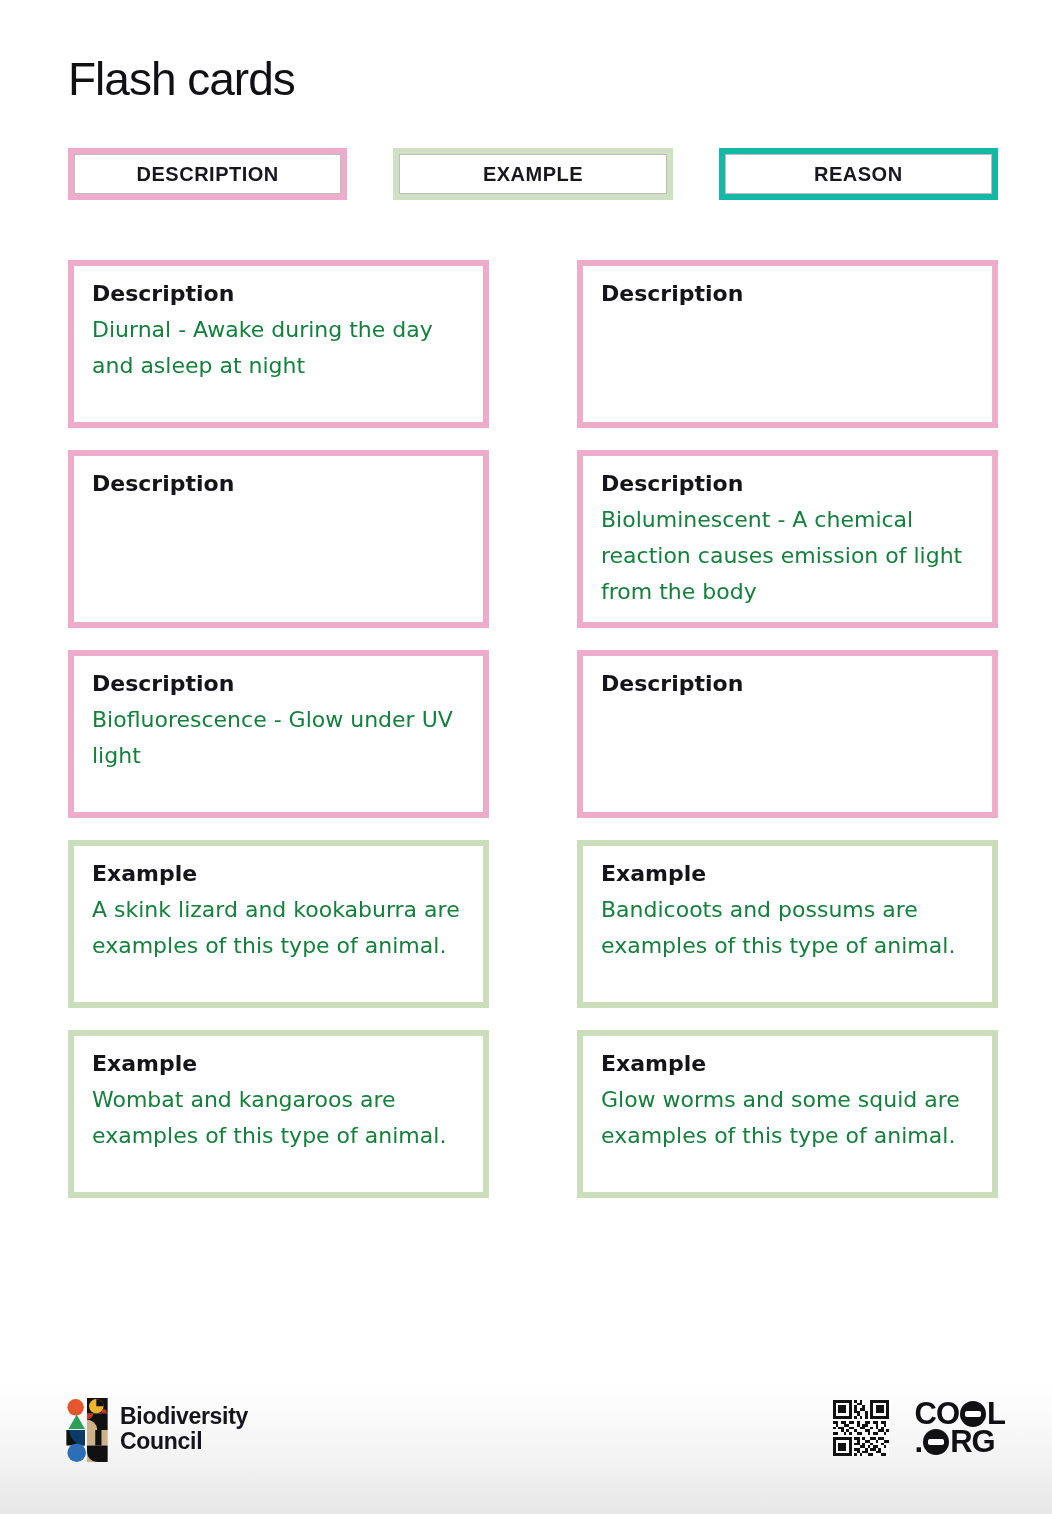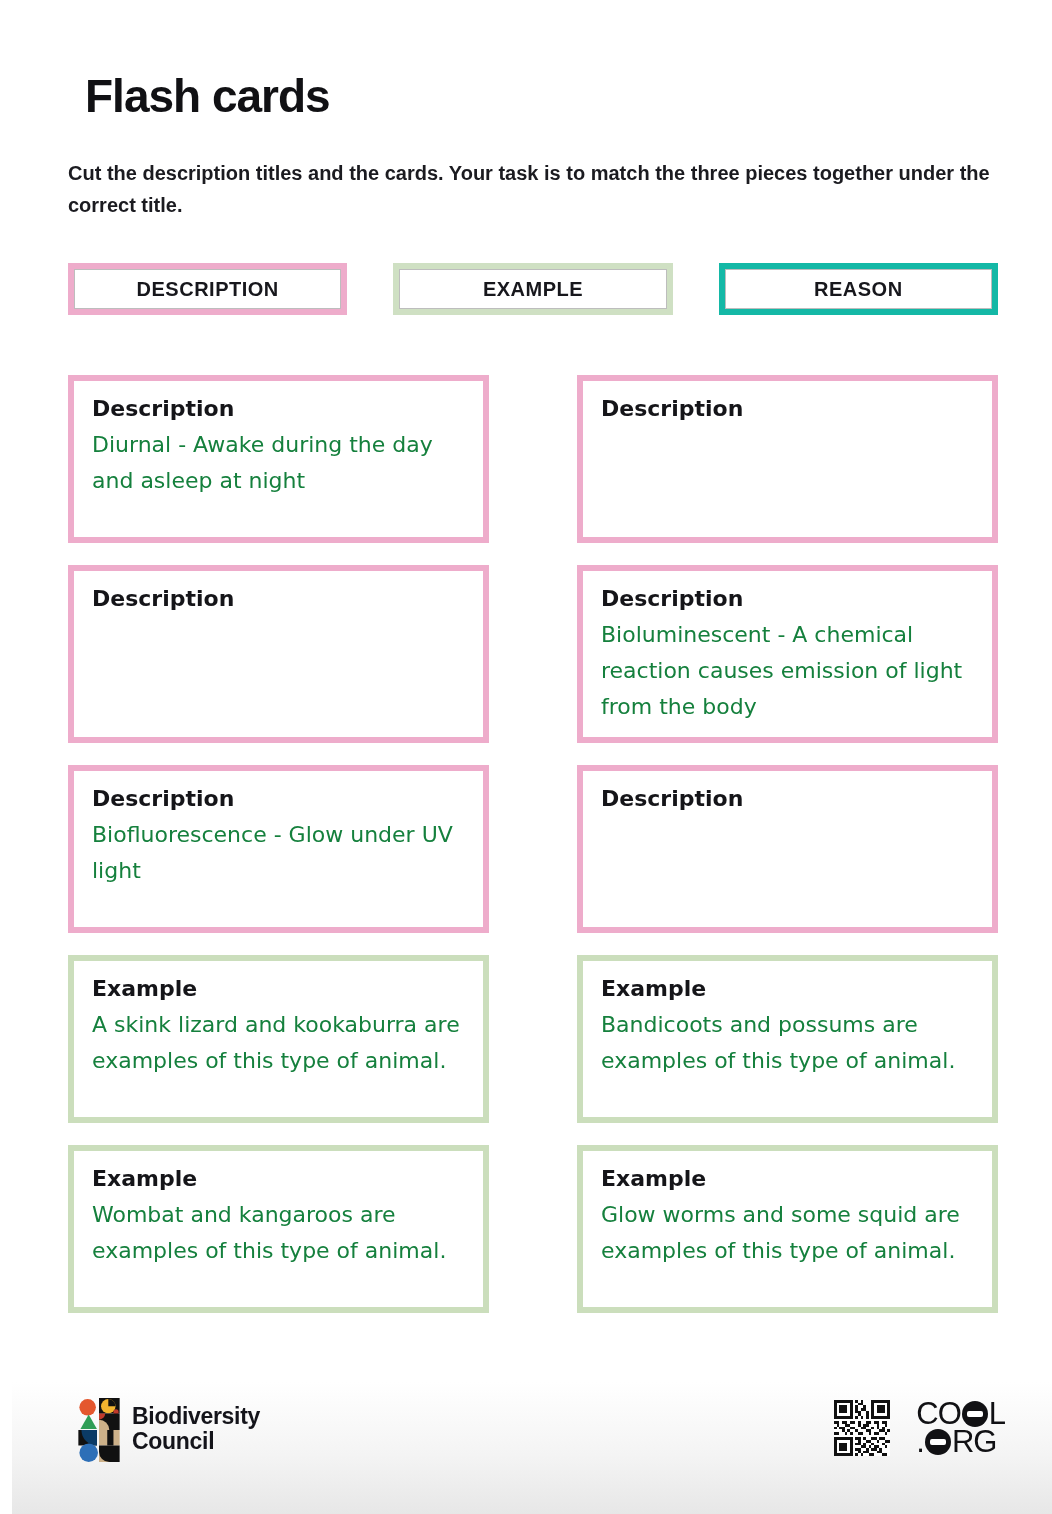--- a/index.html
+++ b/index.html
@@ -10,23 +10,23 @@
     color:#1c1c21;
     position:relative;
     overflow:hidden;
   }
   .page{
     padding:52px 54px 0 68px;
     box-sizing:border-box;
   }
   .page-title{
     font-size:46px;
-    font-weight:bold;
+    font-weight:normal;
     letter-spacing:-1px;
-    margin:17px;
+    margin:0;
     color:#111114;
     font-stretch:condensed;
   }
   .instructions{
     margin-top:34px;
     font-size:20px;
     font-weight:bold;
     line-height:32px;
     max-width:930px;
     color:#1b1b20;
@@ -79,21 +79,21 @@
   }
   .card p{
     margin:0;
     font-size:22px;
     line-height:36px;
     color:#15803d;
   }
 
   .footer{
     position:absolute;
-    left:12px;right:0;bottom:0;
+    left:0;right:0;bottom:0;
     height:132px;
     background:linear-gradient(180deg,#ffffff 0%,#f4f4f4 55%,#e7e7e7 100%);
     display:flex;
     align-items:flex-start;
     justify-content:space-between;
     padding:16px 47px 0 66px;
     box-sizing:border-box;
   }
   .brand{
     display:flex;
@@ -109,21 +109,21 @@
     padding-top:6px;
   }
   .footer-right{
     display:flex;
     align-items:flex-start;
     gap:26px;
   }
   .qr{ width:56px;height:56px;margin-top:2px; }
 
   .cool-logo{
-    font-weight:normal;
+    font-weight:bold;
     font-size:31px;
     line-height:28px;
     letter-spacing:-1px;
     color:#111114;
     font-stretch:condensed;
     margin-top:2px;
     white-space:nowrap;
   }
   .cool-line{ display:flex; align-items:center; }
   .coolO{
@@ -142,21 +142,20 @@
     border-radius:2px;
   }
 </style>
 </head>
 <body>
 
 <div class="page">
 
   <h1 class="page-title">Flash cards</h1>
 
-  <div class="instructions">Cut the description titles and the cards. Your task is to match the three pieces together under the correct title.</div>
 
   <div class="title-boxes">
     <div class="title-box pink">
       <span>DESCRIPTION</span>
     </div>
     <div class="title-box green">
       <span>EXAMPLE</span>
     </div>
     <div class="title-box blue">
       <span>REASON</span>

